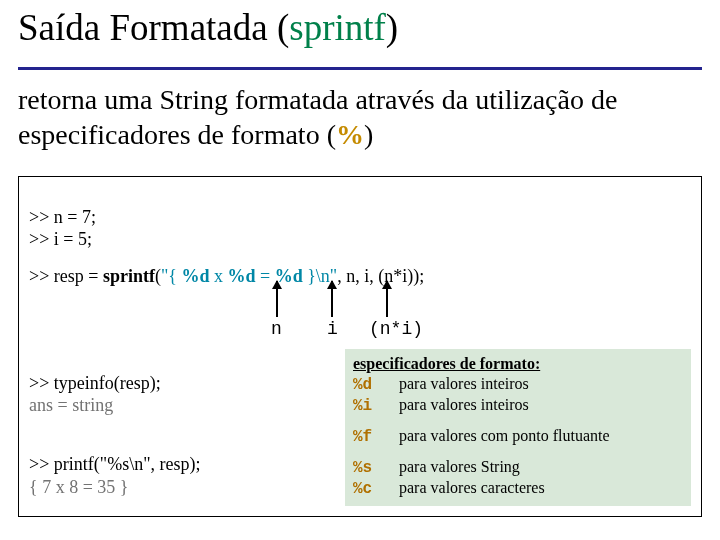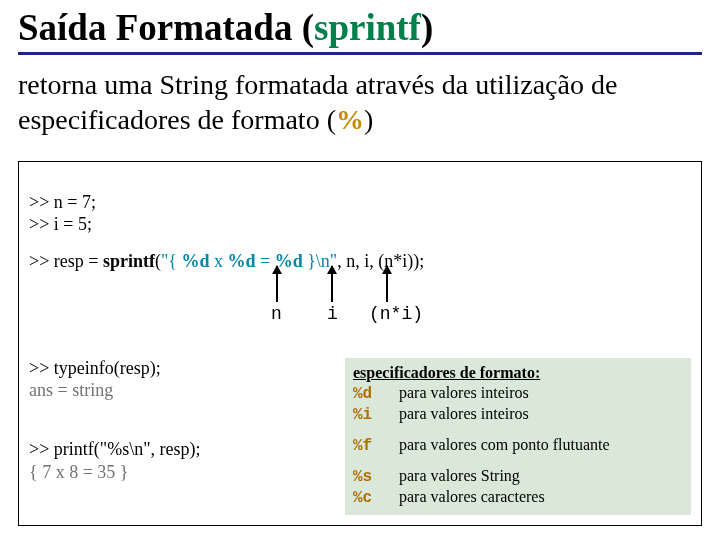--- a/index.html
+++ b/index.html
@@ -12,22 +12,22 @@
     background: #fff;
     color: #000;
     font-size: 20px;
     overflow: hidden;
   }
   .slide {
     padding: 6px 18px 10px 18px;
   }
   .title {
     font-size: 37px;
-    margin: 0 0 3px 0;
-    font-weight: bold;
+    margin: 0 0 18px 0;
+    font-weight: normal;
   }
   .title-accent {
     color: #00804a;
   }
   .rule {
     border: none;
     border-top: 3px solid #23238e;
     margin: 0 0 12px 0;
   }
   .intro {
@@ -83,21 +83,20 @@
     align-items: flex-start;
   }
   .left-col {
     flex: 0 0 300px;
   }
   .right-col {
     flex: 1;
     background: #d9e8d9;
     padding: 6px 8px 8px 8px;
     font-size: 16px;
-    margin-top: 24px;
   }
   .spec-title { font-weight: bold; text-decoration: underline; }
   .spec-row {
     display: flex;
     align-items: baseline;
     gap: 10px;
     margin-top: 2px;
   }
   .spec-row.gap-top { margin-top: 12px; }
   .spec-code {

